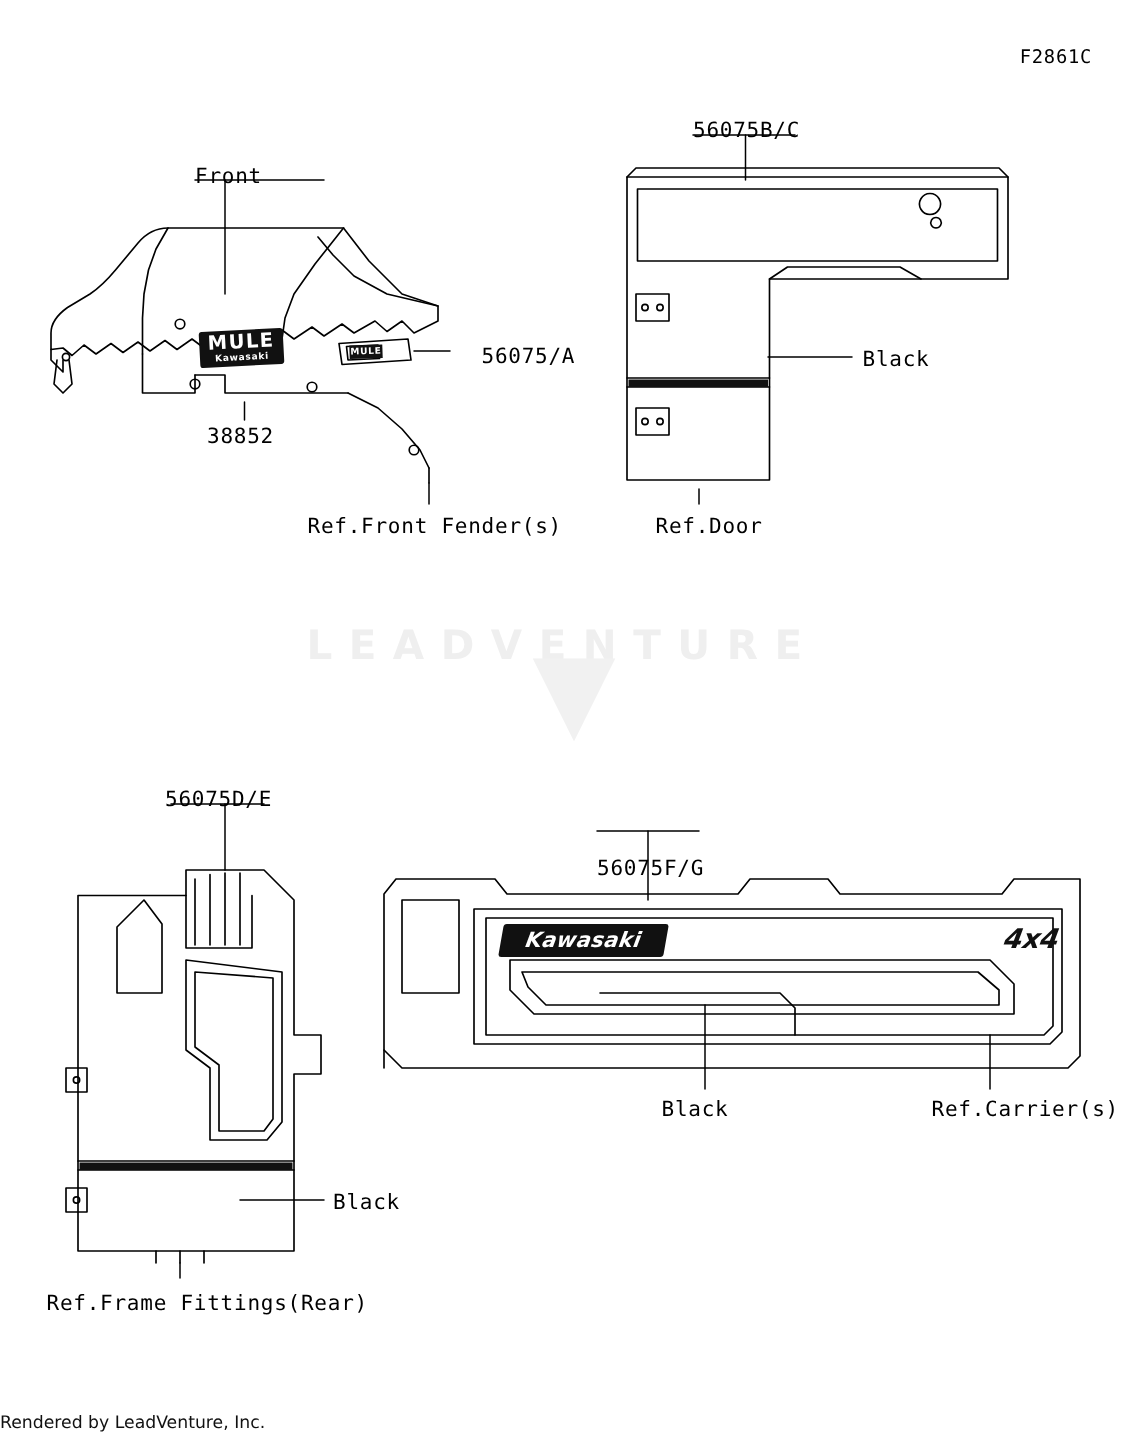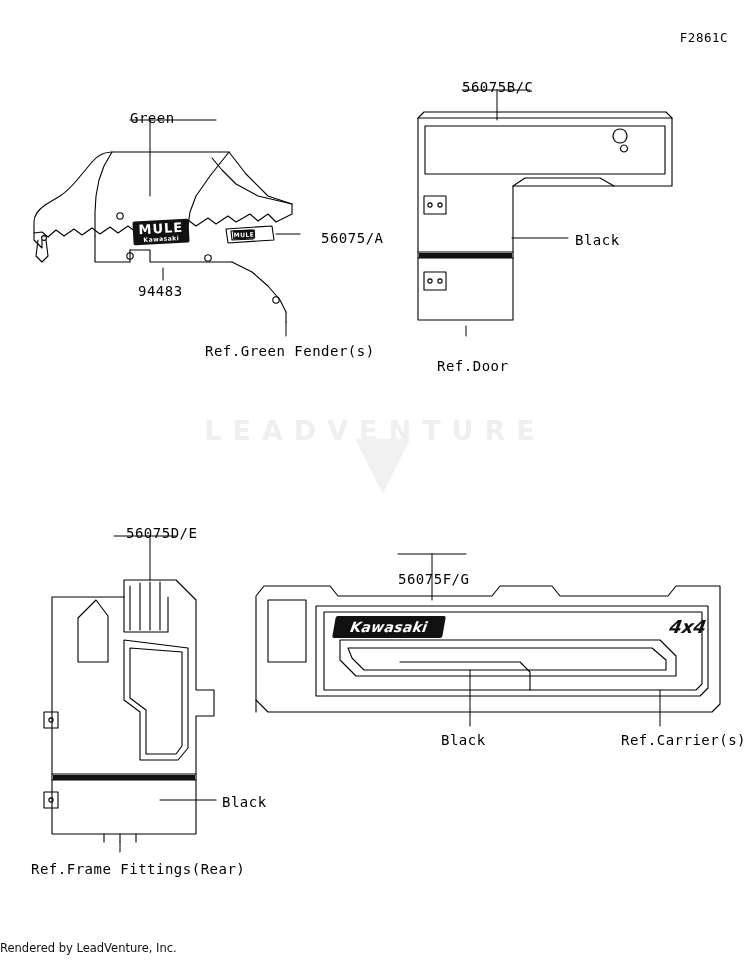--- a/index.html
+++ b/index.html
@@ -192,28 +192,28 @@
 
   <div class="badge" style="left:334px;top:616px;width:110px;height:22px;transform:skewX(-10deg);border-radius:2px;">
     <span style="font-size:14px;letter-spacing:0.3px;font-style:italic;">Kawasaki</span>
   </div>
 
   <div class="badge" style="left:665px;top:614px;width:46px;height:24px;background:transparent;color:#111;transform:skewX(-10deg);">
     <span style="font-size:18px;letter-spacing:0px;font-style:italic;font-weight:bold;">4x4</span>
   </div>
 
   <div id="labels-root">
-      <div class="lbl" style="left: 130px; top: 110px;">Green</div>
+      <div class="lbl" style="left: 130px; top: 110px;">Front</div>
       <div class="lbl" style="left: 305px; top: 230px; margin-left: 16px;">56075/A</div>
-      <div class="lbl" style="left: 138px; top: 283px;">94483</div>
-      <div class="lbl" style="left: 205px; top: 343px;">Ref.Green Fender(s)</div>
+      <div class="lbl" style="left: 138px; top: 283px;">38852</div>
+      <div class="lbl" style="left: 205px; top: 343px;">Ref.Front Fender(s)</div>
       <div class="lbl" style="left: 462px; top: 79px;">56075B/C</div>
       <div class="lbl" style="left: 575px; top: 232px;">Black</div>
-      <div class="lbl" style="left: 437px; top: 358px; text-align: center;">Ref.Door</div>
-      <div class="lbl" style="left: 126px; top: 525px;">56075D/E</div>
+      <div class="lbl" style="left: 437px; top: 343px; text-align: center;">Ref.Door</div>
+      <div class="lbl" style="left: 110px; top: 525px;">56075D/E</div>
       <div class="lbl" style="left: 222px; top: 794px;">Black</div>
       <div class="lbl" style="left: 31px; top: 861px;">Ref.Frame Fittings(Rear)</div>
       <div class="lbl" style="left: 398px; top: 571px;">56075F/G</div>
       <div class="lbl" style="left: 441px; top: 732px;">Black</div>
       <div class="lbl" style="left: 603px; top: 732px; padding-left: 18px;">Ref.Carrier(s)</div>
     </div>
 
   <div class="footer">Rendered by LeadVenture, Inc.</div>
 </div>
 

